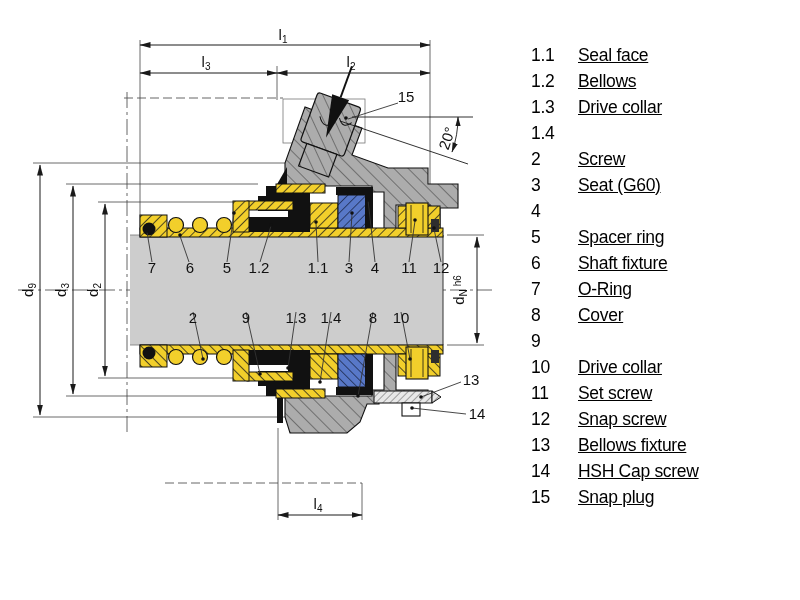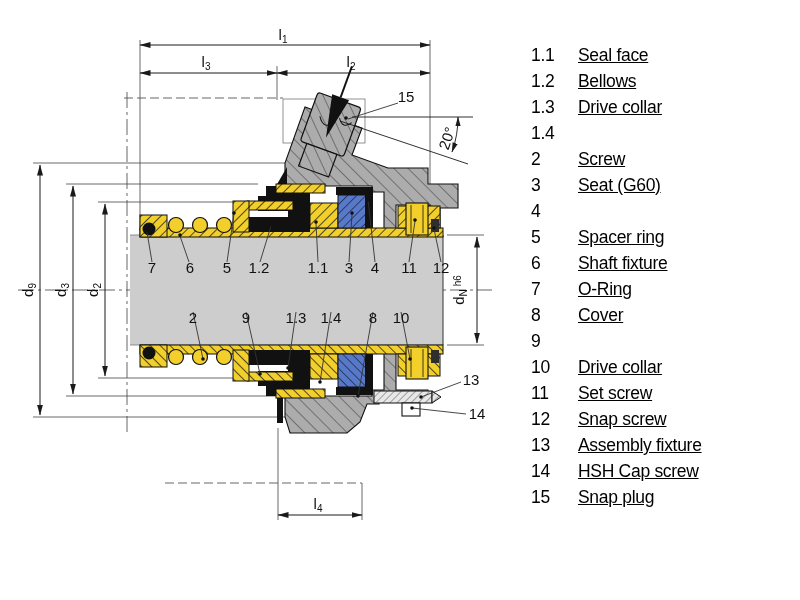--- a/index.html
+++ b/index.html
@@ -261,21 +261,21 @@
     <div class="legend-row">
         <span class="legend-num">11</span>
         <span class="legend-label">Set screw</span>
       </div>
     <div class="legend-row">
         <span class="legend-num">12</span>
         <span class="legend-label">Snap screw</span>
       </div>
     <div class="legend-row">
         <span class="legend-num">13</span>
-        <span class="legend-label">Assembly fixture</span>
+        <span class="legend-label">Bellows fixture</span>
       </div>
     <div class="legend-row">
         <span class="legend-num">14</span>
         <span class="legend-label">HSH Cap screw</span>
       </div>
     <div class="legend-row">
         <span class="legend-num">15</span>
         <span class="legend-label">Snap plug</span>
       </div>
   </div>

